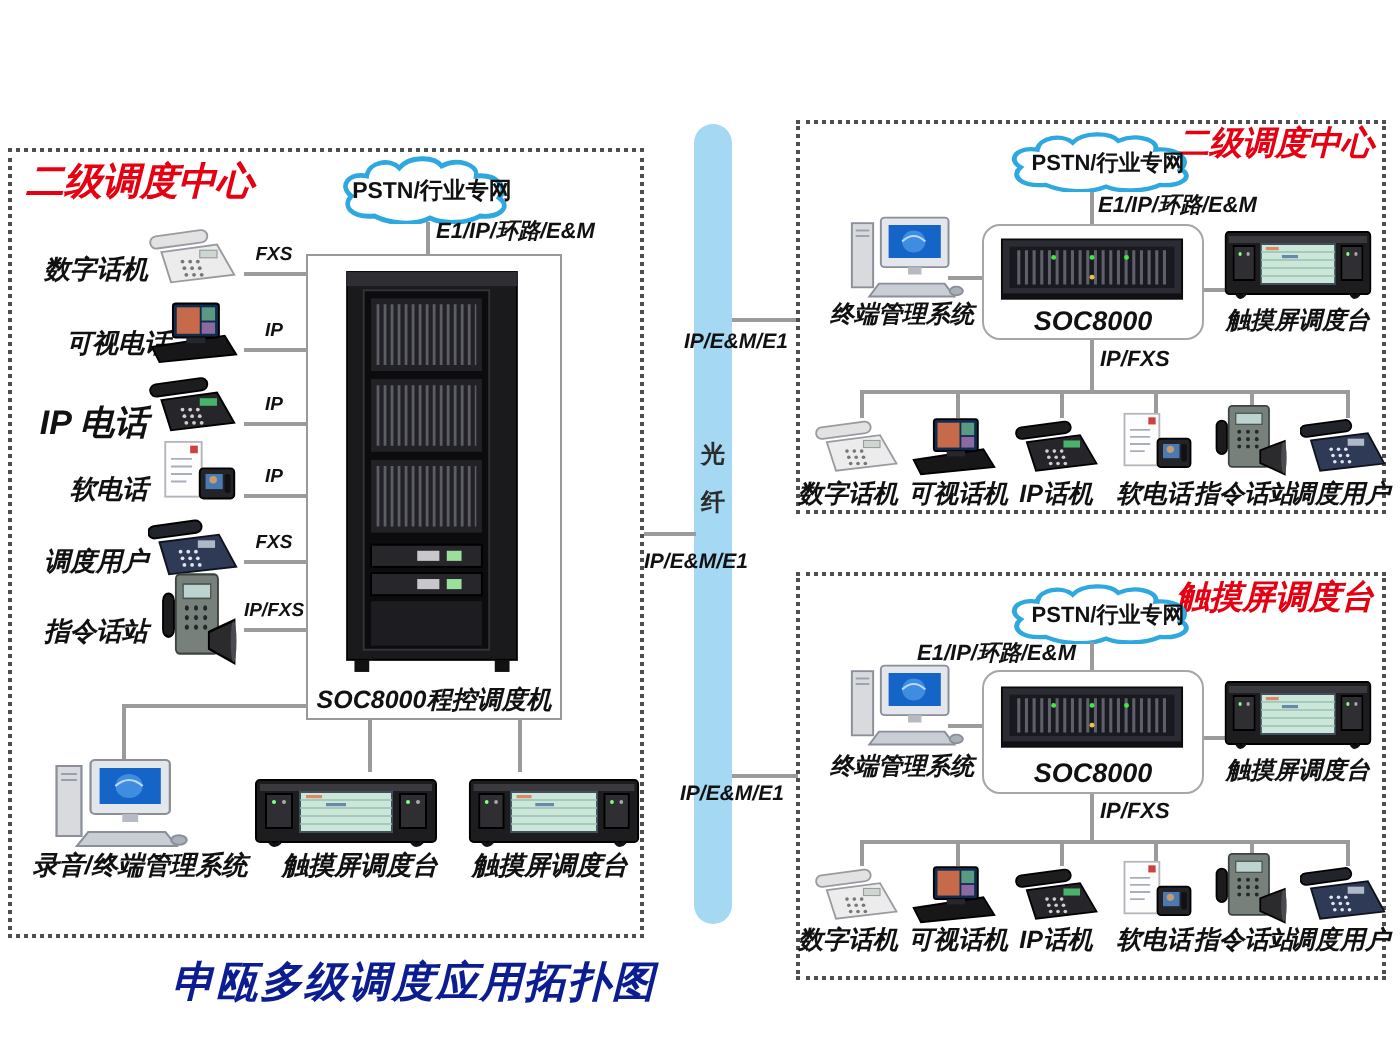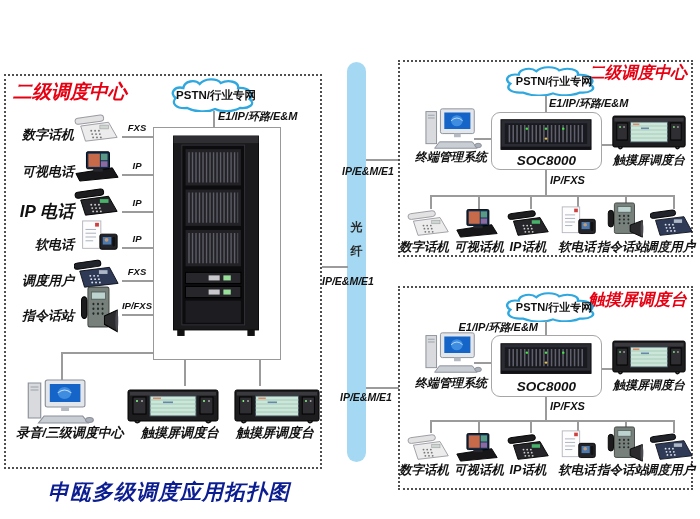--- a/index.html
+++ b/index.html
@@ -6,21 +6,21 @@
   .page{position:relative;width:700px;height:519px;background:#fff;overflow:hidden;
         font-family:"Liberation Sans","DejaVu Sans",sans-serif;}
   .abs{position:absolute;}
   .panel{border:2px dotted #4f4f4f;box-sizing:border-box;background:transparent;}
   .hl{background:#9b9b9b;height:1.6px;}
   .vl{background:#9b9b9b;width:1.6px;}
   .lbl{font-weight:700;color:#111;white-space:nowrap;line-height:1.15;font-style:italic;}
   .ctr{text-align:center;}
   .rgt{text-align:right;}
   .red{color:#e60012;}
-  .navy{color:#0b1d91;}
+  .navy{color:#0b1d91;margin-left:38px;}
   .cloudbox{display:flex;align-items:center;justify-content:center;text-align:center;}
   .cloudtxt{position:absolute;left:0;top:0;right:0;bottom:0;display:flex;align-items:center;justify-content:center;
             font-weight:700;font-size:11.5px;color:#111;white-space:nowrap;}
   .iconbox svg{display:block;width:100%;height:100%;}
   .rackbox{border:1.2px solid #999;background:#fff;box-sizing:border-box;}
   .roundbox{border:1.2px solid #a6a6a6;border-radius:9px;background:#fff;box-sizing:border-box;}
   .fiberbar{background:#a5d8f3;border-radius:10px;}
   .fchar{font-weight:700;font-size:12px;color:#2b2b2b;text-align:center;}
 </style>
 </head>
@@ -58,20 +58,21 @@
         <rect x="44" y="141" width="12" height="5" fill="#c8c8cc"></rect>
         <rect x="60" y="141" width="8" height="5" fill="#9adf9a"></rect>
         <rect x="19" y="152" width="60" height="11" fill="#26262b" stroke="#000"></rect>
         <rect x="44" y="155" width="12" height="5" fill="#c8c8cc"></rect>
         <rect x="60" y="155" width="8" height="5" fill="#9adf9a"></rect>
         <rect x="19" y="166" width="60" height="22" fill="#1d1d21"></rect>
         <rect x="10" y="195" width="8" height="6" fill="#111"></rect>
         <rect x="86" y="195" width="8" height="6" fill="#111"></rect>
       </svg>
     </span>
+  <div class="abs lbl ctr" style="left:153px;top:343px;width:128px;font-size:12.5px;">SOC8000程控调度机</div>
 
   <div class="abs lbl rgt" style="left:4px;top:128px;width:70px;font-size:13px;">数字话机</div>
   <span class="abs iconbox" style="left:74px;top:110px;width:46px;height:34px;">
       <svg viewBox="0 0 48 36" preserveAspectRatio="none">
         <rect x="1" y="7" width="30" height="6.5" rx="3.2" fill="#e2e2e2" stroke="#9a9aa2" transform="rotate(-8 16 10)"></rect>
         <path d="M7 17 L36 13 L45 29 L12 33 Z" fill="#ececec" stroke="#9a9aa2"></path>
         <rect x="27" y="16" width="9" height="4" fill="#cdd6cf" stroke="#9a9aa2" stroke-width="0.6"></rect>
         <g fill="#777">
           <circle cx="18" cy="22" r="1"></circle>
           <circle cx="22" cy="22" r="1"></circle>
@@ -81,21 +82,21 @@
           <circle cx="27" cy="25.5" r="1"></circle>
           <circle cx="20" cy="29" r="1"></circle>
           <circle cx="24" cy="29" r="1"></circle>
           <circle cx="28" cy="29" r="1"></circle>
         </g>
       </svg>
     </span>
   <div class="abs lbl ctr" style="left:118px;top:123px;width:38px;font-size:9.5px;">FXS</div>
   <div class="abs hl" style="left:122px;top:136px;width:31px;"></div>
 
-  <div class="abs lbl rgt" style="left:4px;top:165px;width:70px;font-size:13px;">可视电话</div>
+  <div class="abs lbl rgt" style="left:15px;top:165px;width:70px;font-size:13px;">可视电话</div>
   <span class="abs iconbox" style="left:74px;top:148px;width:46px;height:34px;">
       <svg viewBox="0 0 48 36" preserveAspectRatio="none">
         <path d="M2 27 L40 21 L46 31 L6 35 Z" fill="#17171a" stroke="#000"></path>
         <rect x="13" y="4" width="24" height="18" rx="1.5" fill="#0f2b4e" stroke="#000"></rect>
         <rect x="15" y="6" width="12" height="14" fill="#c76a4a"></rect>
         <rect x="28" y="6" width="7" height="7" fill="#5a9a84"></rect>
         <rect x="28" y="14" width="7" height="6" fill="#8a6aa0"></rect>
         <rect x="20" y="22" width="10" height="3" fill="#26262c"></rect>
       </svg>
     </span>
@@ -233,21 +234,21 @@
         <rect x="6" y="12" width="13" height="17" fill="#2e2e33" stroke="#000"></rect>
         <rect x="73" y="12" width="13" height="17" fill="#2e2e33" stroke="#000"></rect>
         <circle cx="10" cy="16" r="1" fill="#8f8"></circle>
         <circle cx="15" cy="16" r="1" fill="#aaa"></circle>
         <circle cx="77" cy="16" r="1" fill="#8f8"></circle>
         <circle cx="82" cy="16" r="1" fill="#aaa"></circle>
         <path d="M8 36 q2 3 5 0" stroke="#111" stroke-width="2" fill="none"></path>
         <path d="M79 36 q2 3 5 0" stroke="#111" stroke-width="2" fill="none"></path>
       </svg>
     </span>
-  <div class="abs lbl ctr" style="left:8px;top:426px;width:124px;font-size:13px;">录音/三级调度中心</div>
+  <div class="abs lbl ctr" style="left:8px;top:426px;width:124px;font-size:13px;">录音/终端管理系统</div>
   <div class="abs lbl ctr" style="left:127px;top:426px;width:106px;font-size:13px;">触摸屏调度台</div>
   <div class="abs lbl ctr" style="left:228px;top:426px;width:94px;font-size:13px;">触摸屏调度台</div>
 
   <div class="abs fiberbar" style="left:347px;top:62px;width:19px;height:400px;"></div>
   <div class="abs fchar" style="left:347px;top:219px;width:19px;">光</div>
   <div class="abs fchar" style="left:347px;top:243px;width:19px;">纤</div>
 
   <div class="abs hl" style="left:322px;top:266px;width:26px;"></div>
   <div class="abs lbl" style="left:322px;top:275px;width:66px;font-size:10.5px;">IP/E&amp;M/E1</div>
 

